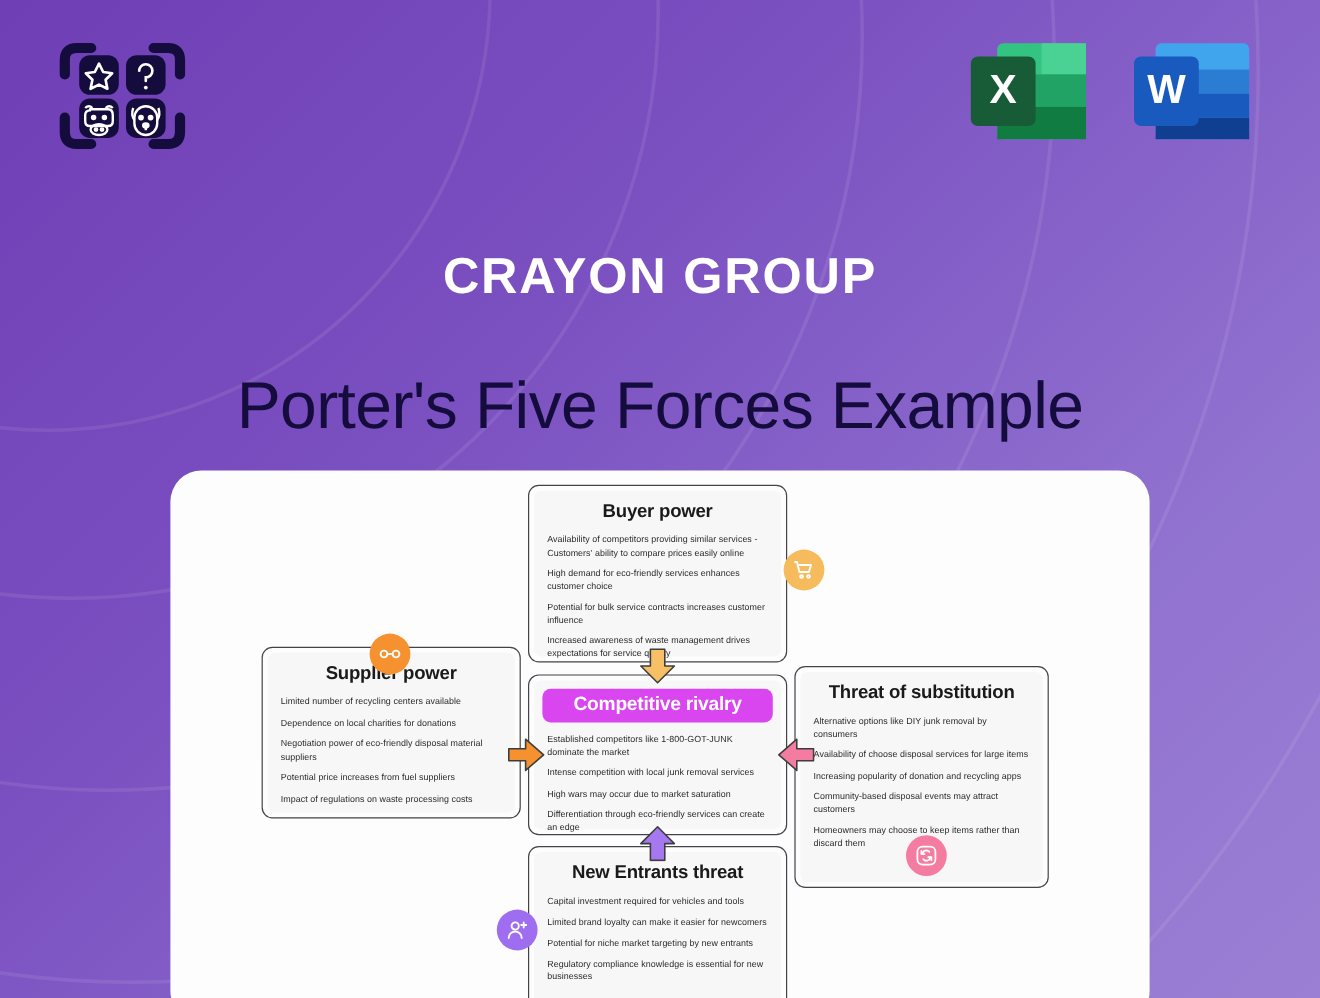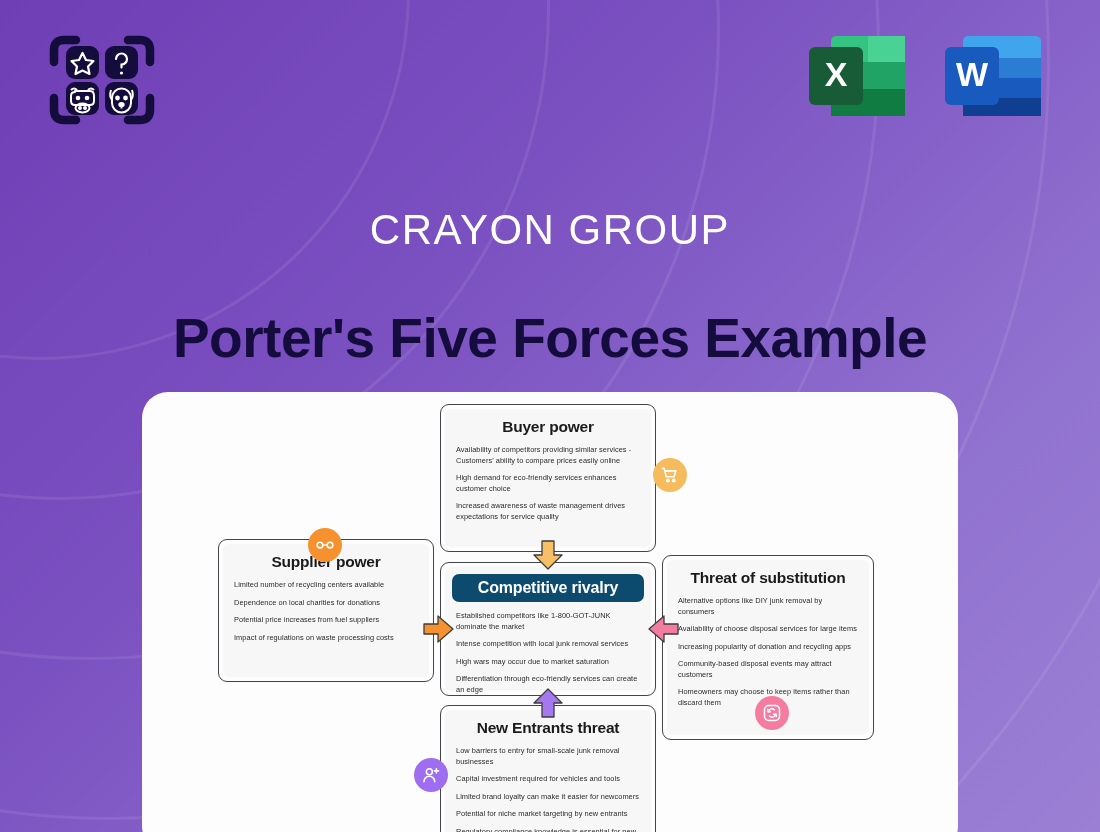--- a/index.html
+++ b/index.html
@@ -24,25 +24,25 @@
   .ms-icons {
     position: absolute; right: 55px; top: 28px;
     display: flex; gap: 32px; align-items: flex-start;
   }
   .ms-icon { width: 104px; height: 96px; position: relative; }
 
   .title-group {
     position: absolute; left: 0; right: 0; top: 206px; text-align: center;
   }
   .brand-name {
-    color: #ffffff; font-size: 42px; font-weight: normal; letter-spacing: 1.5px;
+    color: #ffffff; font-size: 42px; font-weight: bold; letter-spacing: 1.5px;
     font-family: "Liberation Sans", sans-serif;
   }
   .page-title {
-    margin-top: 52px; color: #140c3c; font-size: 55px; font-weight: bold;
+    margin-top: 52px; color: #140c3c; font-size: 55px; font-weight: normal;
     letter-spacing: -0.5px; font-family: "Liberation Sans", sans-serif;
   }
 
   .canvas-card {
     position: absolute; left: 142px; top: 392px; width: 816px; height: 460px;
     background: #fdfdfd; border-radius: 26px;
   }
 
   
   .diagram { position: absolute; inset: 0; }
@@ -53,21 +53,21 @@
   }
   .force-inner {
     background: #f7f7f7; margin: 4px; border-radius: 6px;
     height: calc(100% - 8px); padding: 9px 11px 8px 11px;
   }
   .force-title {
     text-align: center; font-size: 15.5px; font-weight: bold; color: #1a1a1a;
     margin-bottom: 9px; letter-spacing: -0.2px;
   }
   .force-title.center-highlight {
-    background: #0c4a6e; color: #ffffff; border-radius: 7px;
+    background: #d946ef; color: #ffffff; border-radius: 7px;
     padding: 5px 4px; font-size: 16px; margin: -2px -4px 9px -4px;
   }
   .force-list { list-style: none; }
   .force-list li {
     font-size: 7.4px; line-height: 1.42; color: #2a2a2a;
     margin-bottom: 7px; letter-spacing: 0.05px;
   }
 
   
   .arrow { position: absolute; }
@@ -163,31 +163,33 @@
 
   <div class="canvas-card">
     <div class="diagram">
 
       <div class="force-box" style="left:298px; top:12px; width:216px; height:148px;">
         <div class="force-inner">
           <div class="force-title">Buyer power</div>
           <ul class="force-list">
             <li>Availability of competitors providing similar services  - Customers' ability to compare prices easily online</li>
             <li>High demand for eco-friendly services enhances customer choice</li>
+            <li>Potential for bulk service contracts increases customer influence</li>
             <li>Increased awareness of waste management drives expectations for service quality</li>
           </ul>
         </div>
       </div>
 
       <div class="force-box" style="left:76px; top:147px; width:216px; height:143px;">
         <div class="force-inner">
           <div class="force-title">Supplier power</div>
           <ul class="force-list">
             <li>Limited number of recycling centers available</li>
             <li>Dependence on local charities for donations</li>
+            <li>Negotiation power of eco-friendly disposal material suppliers</li>
             <li>Potential price increases from fuel suppliers</li>
             <li>Impact of regulations on waste processing costs</li>
           </ul>
         </div>
       </div>
 
       <div class="force-box" style="left:298px; top:170px; width:216px; height:134px;">
         <div class="force-inner">
           <div class="force-title center-highlight">Competitive rivalry</div>
           <ul class="force-list">
@@ -210,21 +212,20 @@
             <li>Community-based disposal events may attract customers</li>
             <li>Homeowners may choose to keep items rather than discard them</li>
           </ul>
         </div>
       </div>
 
       <div class="force-box" style="left:298px; top:313px; width:216px; height:143px;">
         <div class="force-inner">
           <div class="force-title">New Entrants threat</div>
           <ul class="force-list">
-            <li>Low barriers to entry for small-scale junk removal businesses</li>
             <li>Capital investment required for vehicles and tools</li>
             <li>Limited brand loyalty can make it easier for newcomers</li>
             <li>Potential for niche market targeting by new entrants</li>
             <li>Regulatory compliance knowledge is essential for new businesses</li>
           </ul>
         </div>
       </div>
 
       <div class="arrow" style="left:390px; top:148px;">
         <svg width="32" height="30" viewBox="0 0 32 30">

